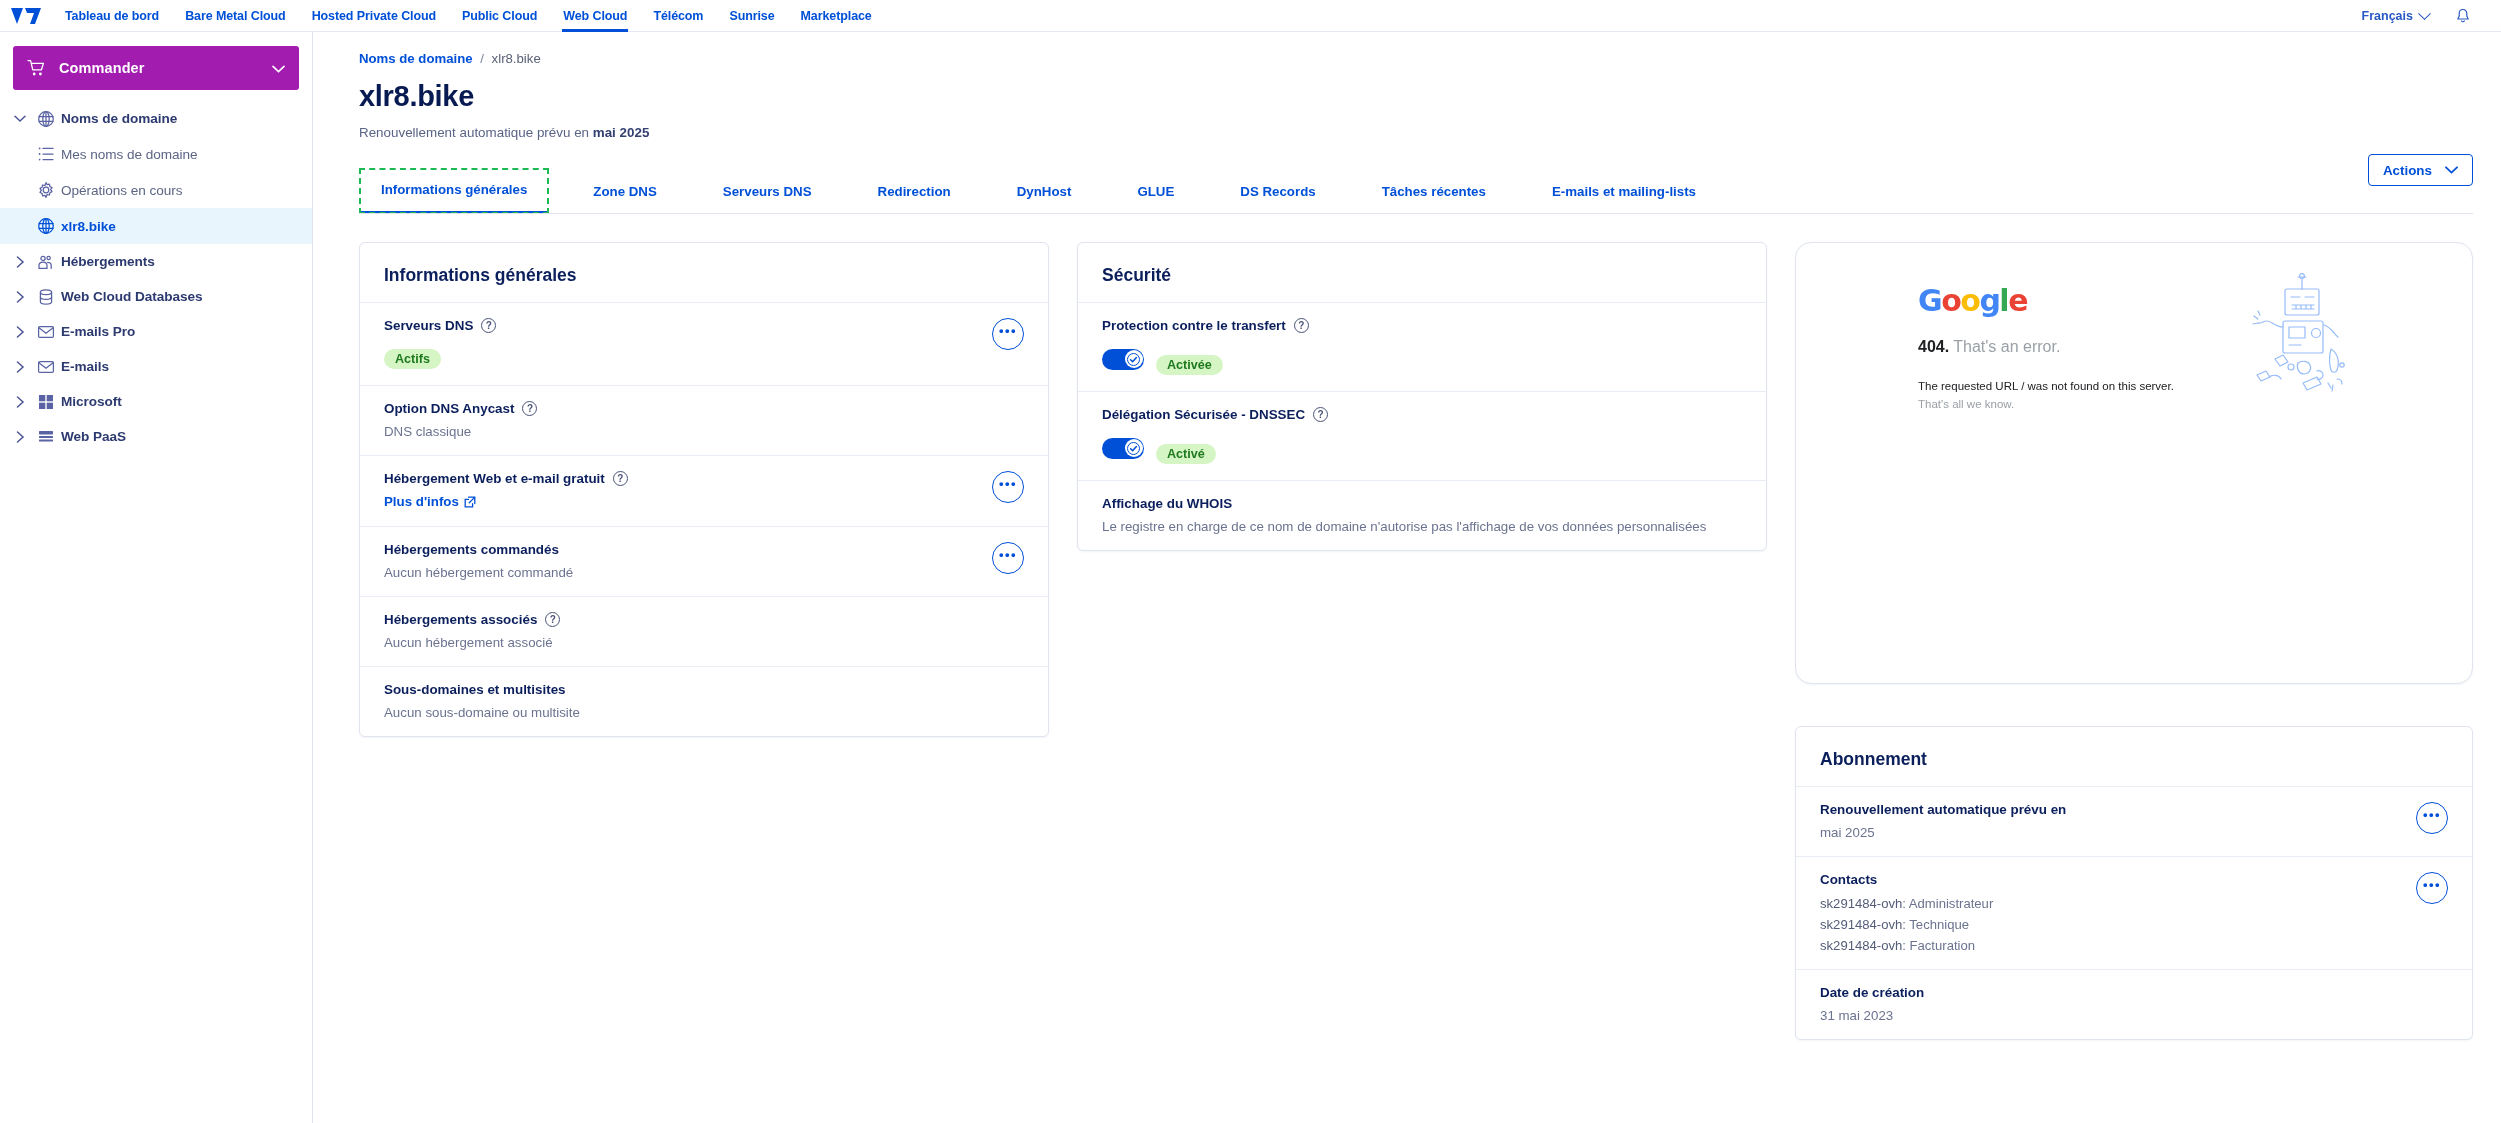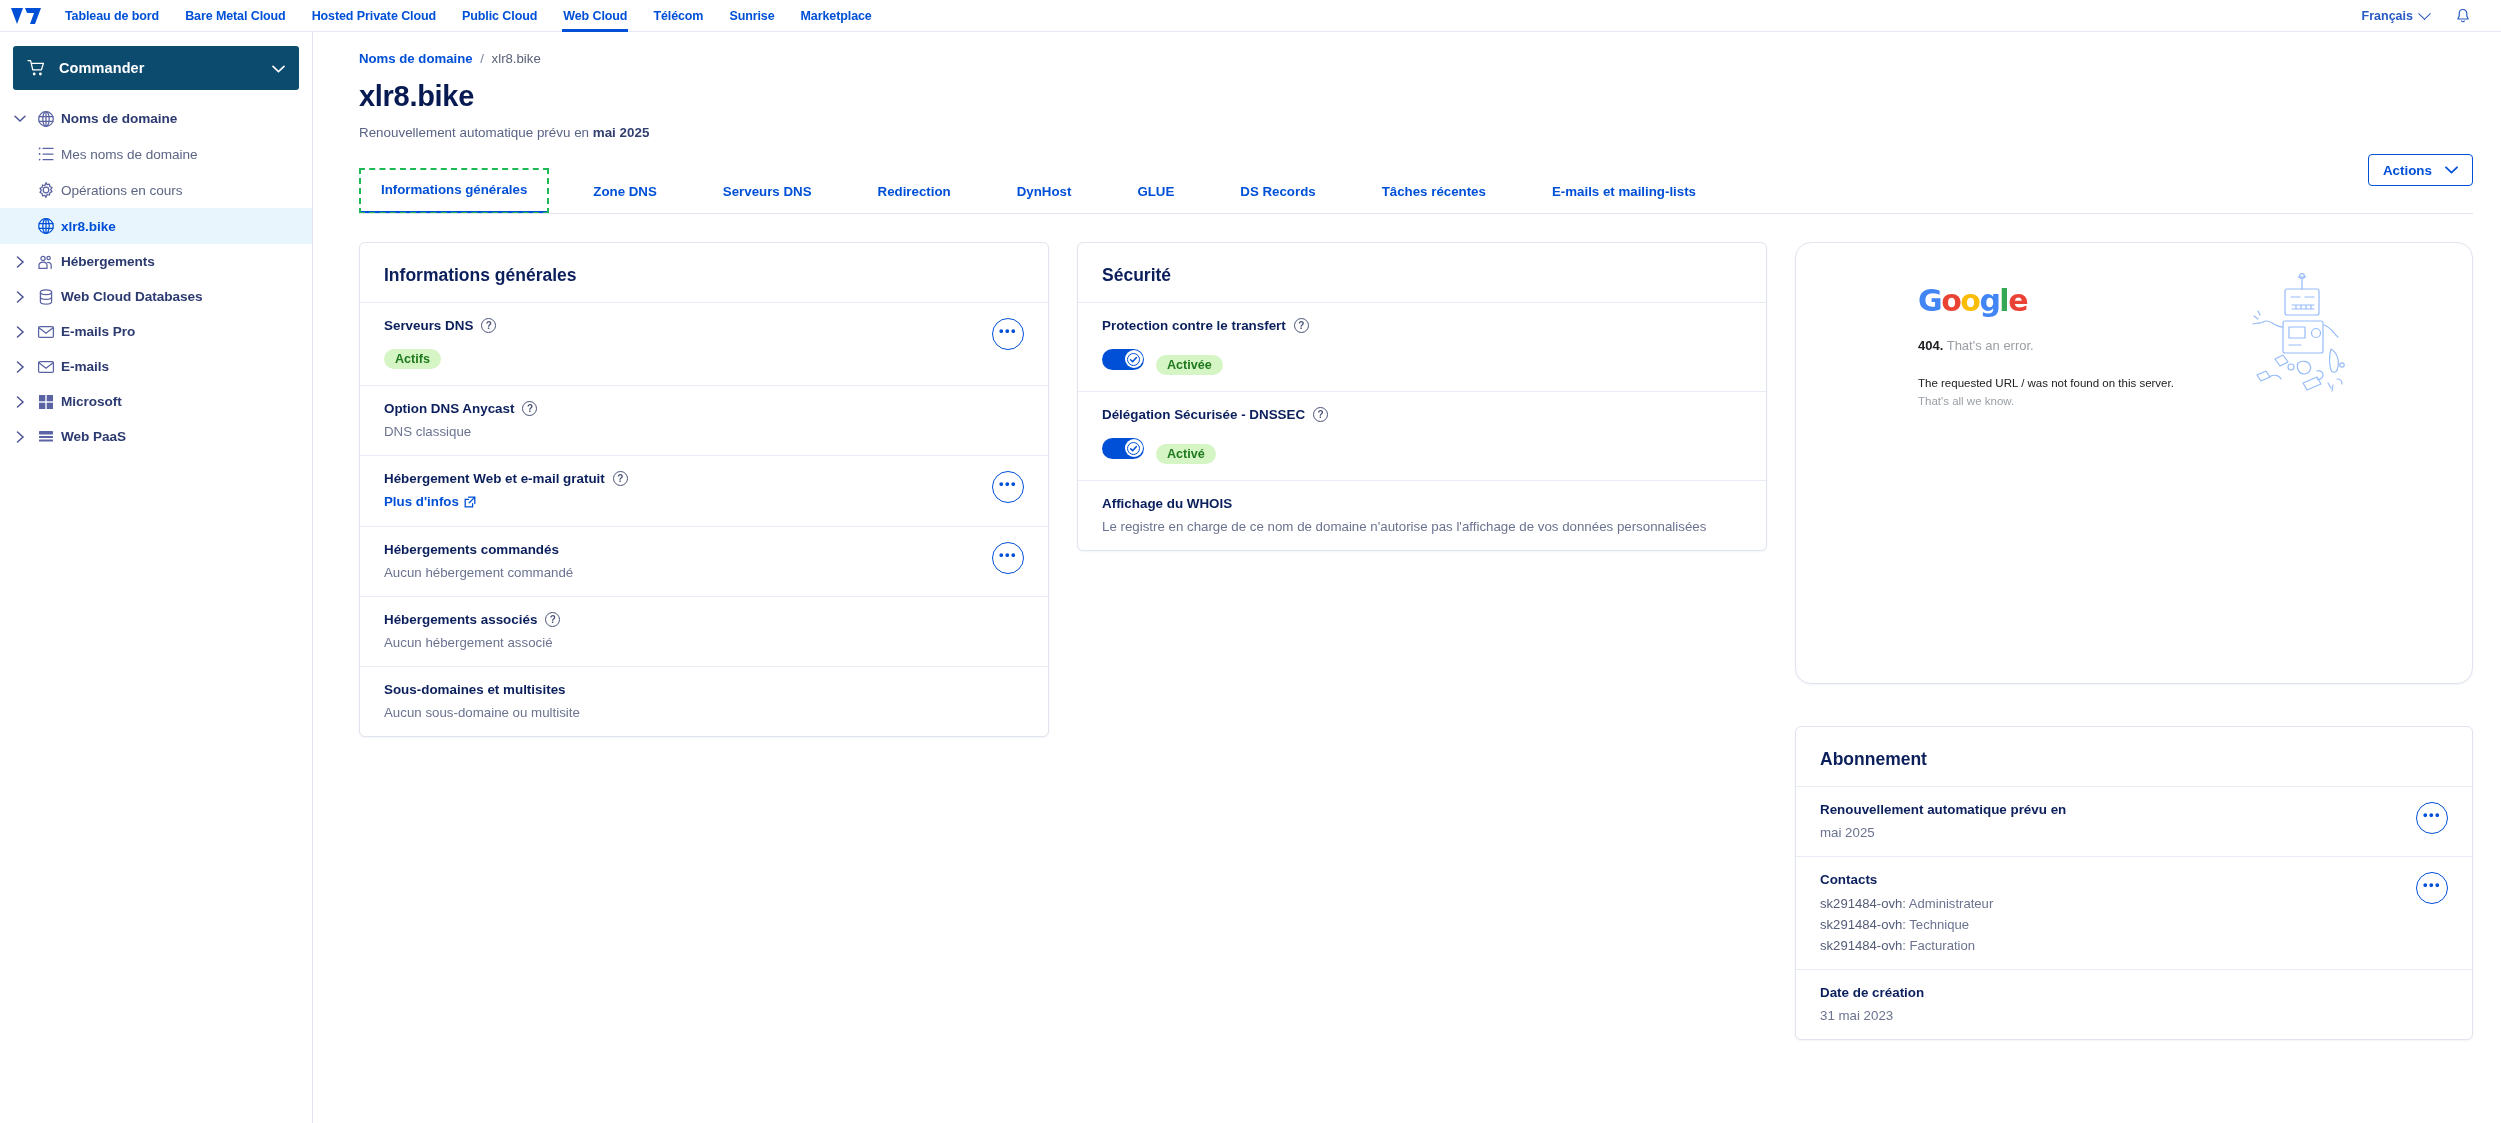--- a/index.html
+++ b/index.html
@@ -50,21 +50,21 @@
           transform: rotate(45deg) translate(-2px,-2px); display: inline-block; }
 
   
   .sidebar {
     position: absolute; top: 32px; left: 0; width: 313px; height: 1091px;
     background: #fff; border-right: 1px solid #dfe4ee;
     z-index: 30;
   }
   .order-btn {
     margin: 14px 13px 9px 13px; height: 44px;
-    background: #0c4a6e; color: #fff; border-radius: 3px;
+    background: #a21caf; color: #fff; border-radius: 3px;
     display: flex; align-items: center; padding: 0 14px;
     cursor: pointer;
   }
   .order-btn .cart { margin-right: 13px; display: flex; }
   .order-btn .label { font-size: 14.5px; font-weight: 700; letter-spacing: 0.1px; }
   .order-btn .caret { margin-left: auto; }
 
   .nav-list { padding-top: 2px; }
   .nav-item {
     display: flex; align-items: center; height: 35px;
@@ -208,21 +208,21 @@
   .preview-card {
     border: 1px solid #dfe4ee; border-radius: 16px; background: #fff;
     height: 442px; overflow: hidden; position: relative;
     box-shadow: 0 1px 2px rgba(20,40,90,0.05);
   }
   .g404 { position: absolute; left: 122px; top: 40px; width: 380px; }
   .g404-logo { font-size: 30px; font-weight: 700; letter-spacing: -1.5px; font-family: "DejaVu Sans", sans-serif; }
   .g404-logo .b1 { color: #4285f4; } .g404-logo .r1 { color: #ea4335; }
   .g404-logo .y1 { color: #fbbc05; } .g404-logo .b2 { color: #4285f4; }
   .g404-logo .g1 { color: #34a853; } .g404-logo .r2 { color: #ea4335; }
-  .g404-err { margin-top: 20px; font-size: 13px; color: #9aa0a6; }
+  .g404-err { margin-top: 20px; font-size: 16px; color: #9aa0a6; }
   .g404-err b { color: #202124; font-weight: 700; }
   .g404-msg { margin-top: 22px; font-size: 11.5px; color: #202124; line-height: 1.55; }
   .g404-msg .dim { color: #9aa0a6; }
   .robot { position: absolute; right: 112px; top: 28px; opacity: 0.9; }
 
   .sub-card { margin-top: 42px; }
   .contacts-line { font-size: 13.1px; color: #6b7390; margin-top: 6px; }
   .contacts-line:first-child { margin-top: 9px; }
   .contacts-line .cid { color: #545c78; }
 </style>

